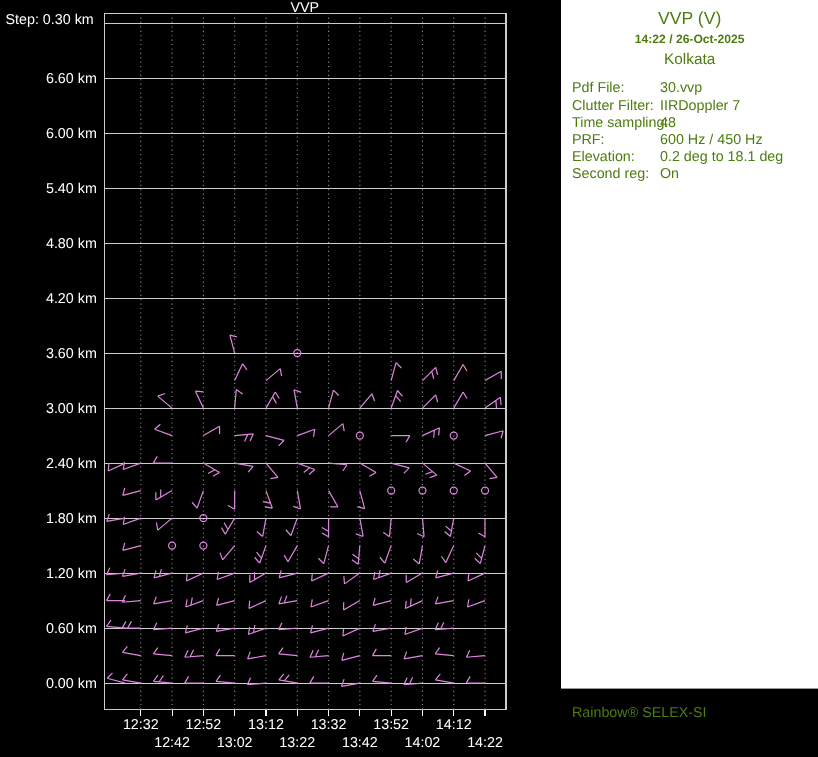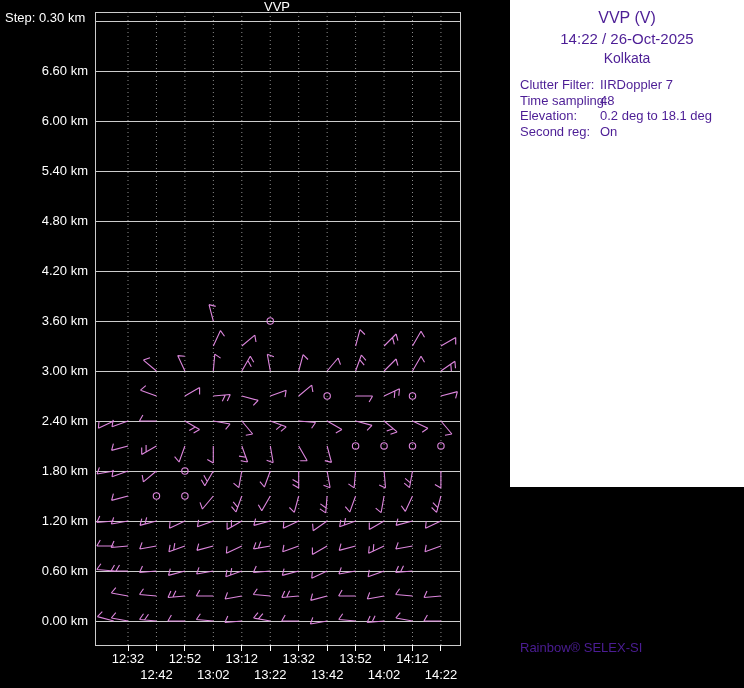--- a/index.html
+++ b/index.html
@@ -1,22 +1,22 @@
 <!DOCTYPE html>
 <html><head>
 <meta charset="utf-8">
 <style>
   html,body{margin:0;padding:0;background:#000;}
   .app{width:744px;height:688px;display:flex;overflow:hidden;}
   .chart-wrap{width:510px;height:515px;background:#000;}
   svg text{font-family:"Liberation Sans","DejaVu Sans",sans-serif;}
-  .panel{width:234px;height:487px;background:#ffffff;position:relative;
-         font-family:"Liberation Sans","DejaVu Sans",sans-serif;color:#4c1d95;}
+  .panel{width:234px;height:626px;background:#ffffff;position:relative;
+         font-family:"Liberation Sans","DejaVu Sans",sans-serif;color:#4d7c0f;}
   .panel-title{text-align:center;font-size:16px;margin-top:9px;}
-  .panel-sub{text-align:center;font-size:15px;margin-top:3px;}
+  .panel-sub{text-align:center;font-size:11px;margin-top:3px;font-weight:bold;}
   .panel-site{text-align:center;font-size:14px;margin-top:3px;}
   .info-rows{margin-top:11px;}
   .info-row{padding-left:10px;font-size:13px;line-height:15.5px;white-space:nowrap;}
   .info-label{display:inline-block;width:80px;}
   .brand{position:absolute;left:10px;top:640px;font-size:13px;}
 </style>
 </head>
 <body>
 
 <div class="app">
@@ -238,24 +238,30 @@
         </g>
     </svg>
   </div>
 
   <div class="panel">
     <div class="panel-title">VVP (V)</div>
     <div class="panel-sub">14:22 / 26-Oct-2025</div>
     <div class="panel-site">Kolkata</div>
     <div class="info-rows">
       <div class="info-row">
+        <span class="info-label">Pdf File:</span><span class="info-value">30.vvp</span>
+      </div>
+      <div class="info-row">
         <span class="info-label">Clutter Filter:</span><span class="info-value">IIRDoppler 7</span>
       </div>
       <div class="info-row">
         <span class="info-label">Time sampling:</span><span class="info-value">48</span>
+      </div>
+      <div class="info-row">
+        <span class="info-label">PRF:</span><span class="info-value">600 Hz / 450 Hz</span>
       </div>
       <div class="info-row">
         <span class="info-label">Elevation:</span><span class="info-value">0.2 deg to 18.1 deg</span>
       </div>
       <div class="info-row">
         <span class="info-label">Second reg:</span><span class="info-value">On</span>
       </div>
     </div>
     <div class="brand">Rainbow® SELEX-SI</div>
   </div>

